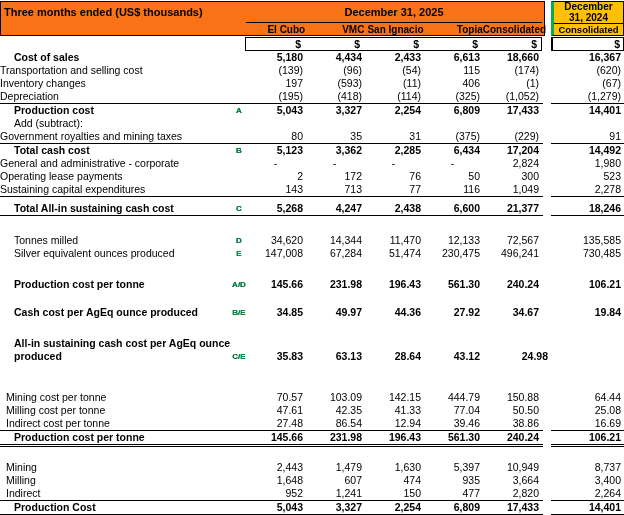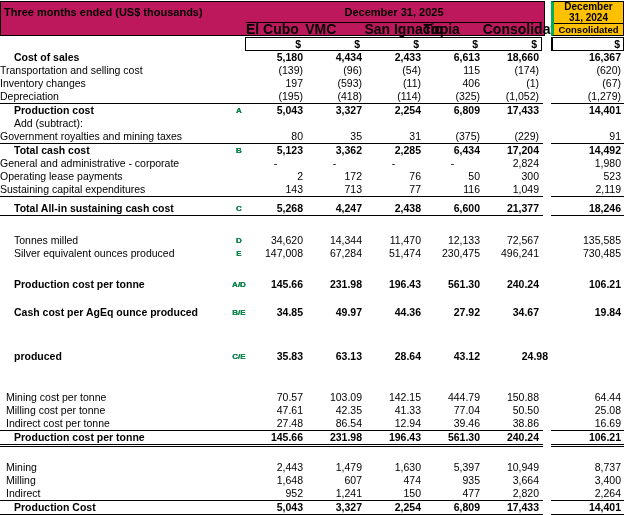--- a/index.html
+++ b/index.html
@@ -5,29 +5,29 @@
   html,body{margin:0;padding:0;background:#fff;}
   #sheet{
     position:relative;width:624px;height:515px;background:#ffffff;
     font-family:"Liberation Sans",sans-serif;font-size:10.5px;color:#000;
     overflow:hidden;
   }
   
   .header{position:relative;height:51px;}
   .orange-block{
     position:absolute;left:0;top:1px;width:545px;height:35px;
-    background:#be185d;border:1px solid #000;box-sizing:border-box;
+    background:#f97316;border:1px solid #000;box-sizing:border-box;
   }
   .h-title{position:absolute;left:3px;top:4px;font-weight:bold;font-size:11px;white-space:nowrap;}
   .h-period{
     position:absolute;left:245px;top:0;width:296px;height:21px;text-align:center;
     font-weight:bold;font-size:11px;line-height:21px;border-bottom:1.5px solid #000;box-sizing:border-box;
   }
   .h-cols{position:absolute;left:245px;top:21px;width:296px;height:12px;display:flex;}
-  .hcol{width:59.2px;text-align:left;font-weight:bold;font-size:14px;line-height:13px;white-space:nowrap;}
+  .hcol{width:59.2px;text-align:right;font-weight:bold;font-size:10px;line-height:13px;white-space:nowrap;}
   .box2024{
     position:absolute;left:551px;top:1px;width:73px;height:35px;background:#FFC000;
     border:1px solid #000;border-left:3px solid #00B050;box-sizing:border-box;
     display:flex;flex-direction:column;
   }
   .p24{height:21px;text-align:center;font-weight:bold;font-size:10px;line-height:10.5px;padding-top:0;}
   .p24 span{display:block;}
   .c24{flex:1;border-top:1px solid #000;text-align:center;font-weight:bold;font-size:9.5px;line-height:12px;}
   .dollar-row{
     position:absolute;left:245px;top:37px;width:297px;height:14px;border:1px solid #000;
@@ -231,21 +231,21 @@
     <div class="c lbl bcell">
           <span class="l1">Sustaining capital expenditures</span>
         </div>
     <div class="c mk bcell"></div>
     <div class="c val bcell">143</div>
     <div class="c val bcell">713</div>
     <div class="c val bcell">77</div>
     <div class="c val bcell">116</div>
     <div class="c val bcell">1,049</div>
     <div class="c gapc"></div>
-    <div class="c pv bcell">2,119</div>
+    <div class="c pv bcell">2,278</div>
   </div>
       <div class="trow bold bt bb" style="height: 20px;">
     <div class="c lbl bcell">
           <span class="l1">Total All-in sustaining cash cost</span>
         </div>
     <div class="c mk bcell">C</div>
     <div class="c val bcell">5,268</div>
     <div class="c val bcell">4,247</div>
     <div class="c val bcell">2,438</div>
     <div class="c val bcell">6,600</div>
@@ -304,20 +304,21 @@
     <div class="c val bcell">49.97</div>
     <div class="c val bcell">44.36</div>
     <div class="c val bcell">27.92</div>
     <div class="c val bcell">34.67</div>
     <div class="c gapc"></div>
     <div class="c pv bcell">19.84</div>
   </div>
       <div class="spacer" style="height: 14px;"></div>
       <div class="trow bold twoline" style="height: 30px;">
     <div class="c lbl bcell">
+          <span class="l1">All-in sustaining cash cost per AgEq ounce</span>
           <span class="l2">produced</span>
         </div>
     <div class="c mk bcell">C/E</div>
     <div class="c val bcell">35.83</div>
     <div class="c val bcell">63.13</div>
     <div class="c val bcell">28.64</div>
     <div class="c val bcell">43.12</div>
     <div class="c gapc"></div>
     <div class="c pv bcell">24.98</div>
   </div>

